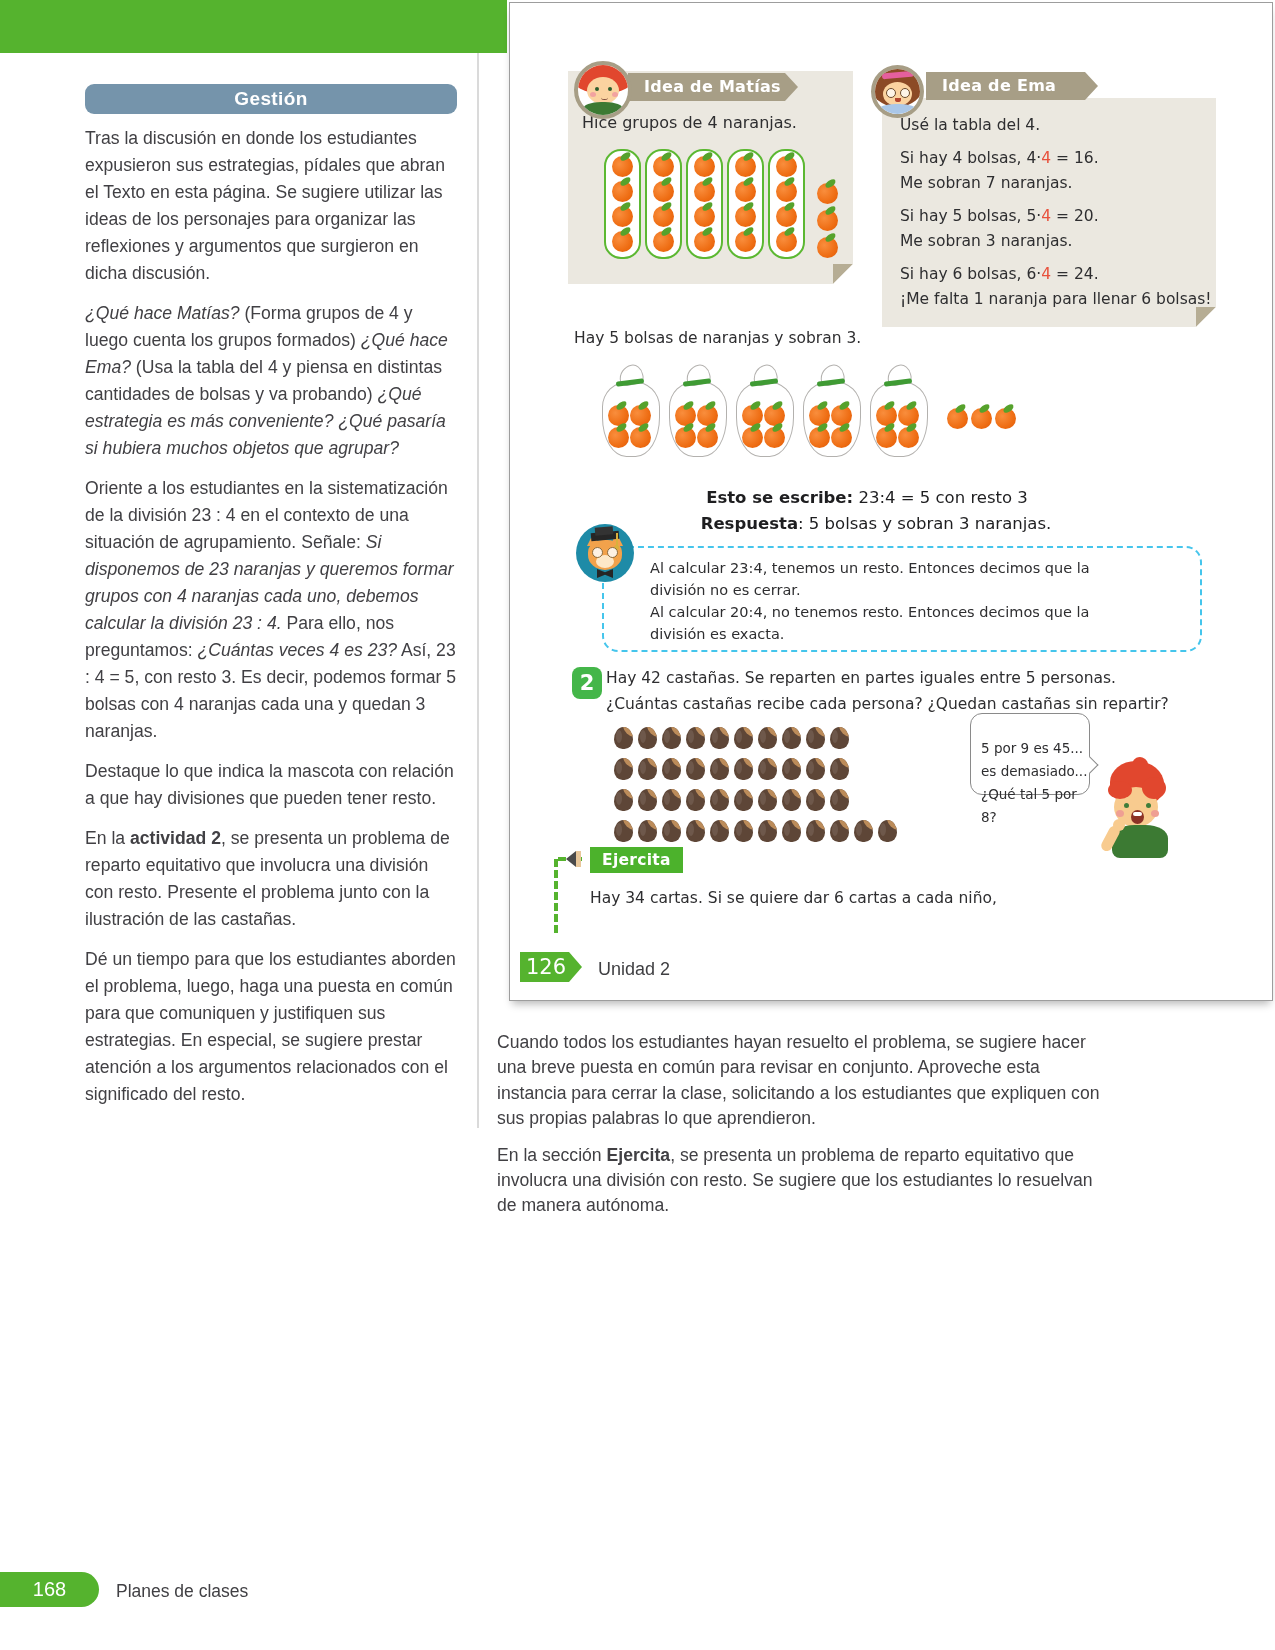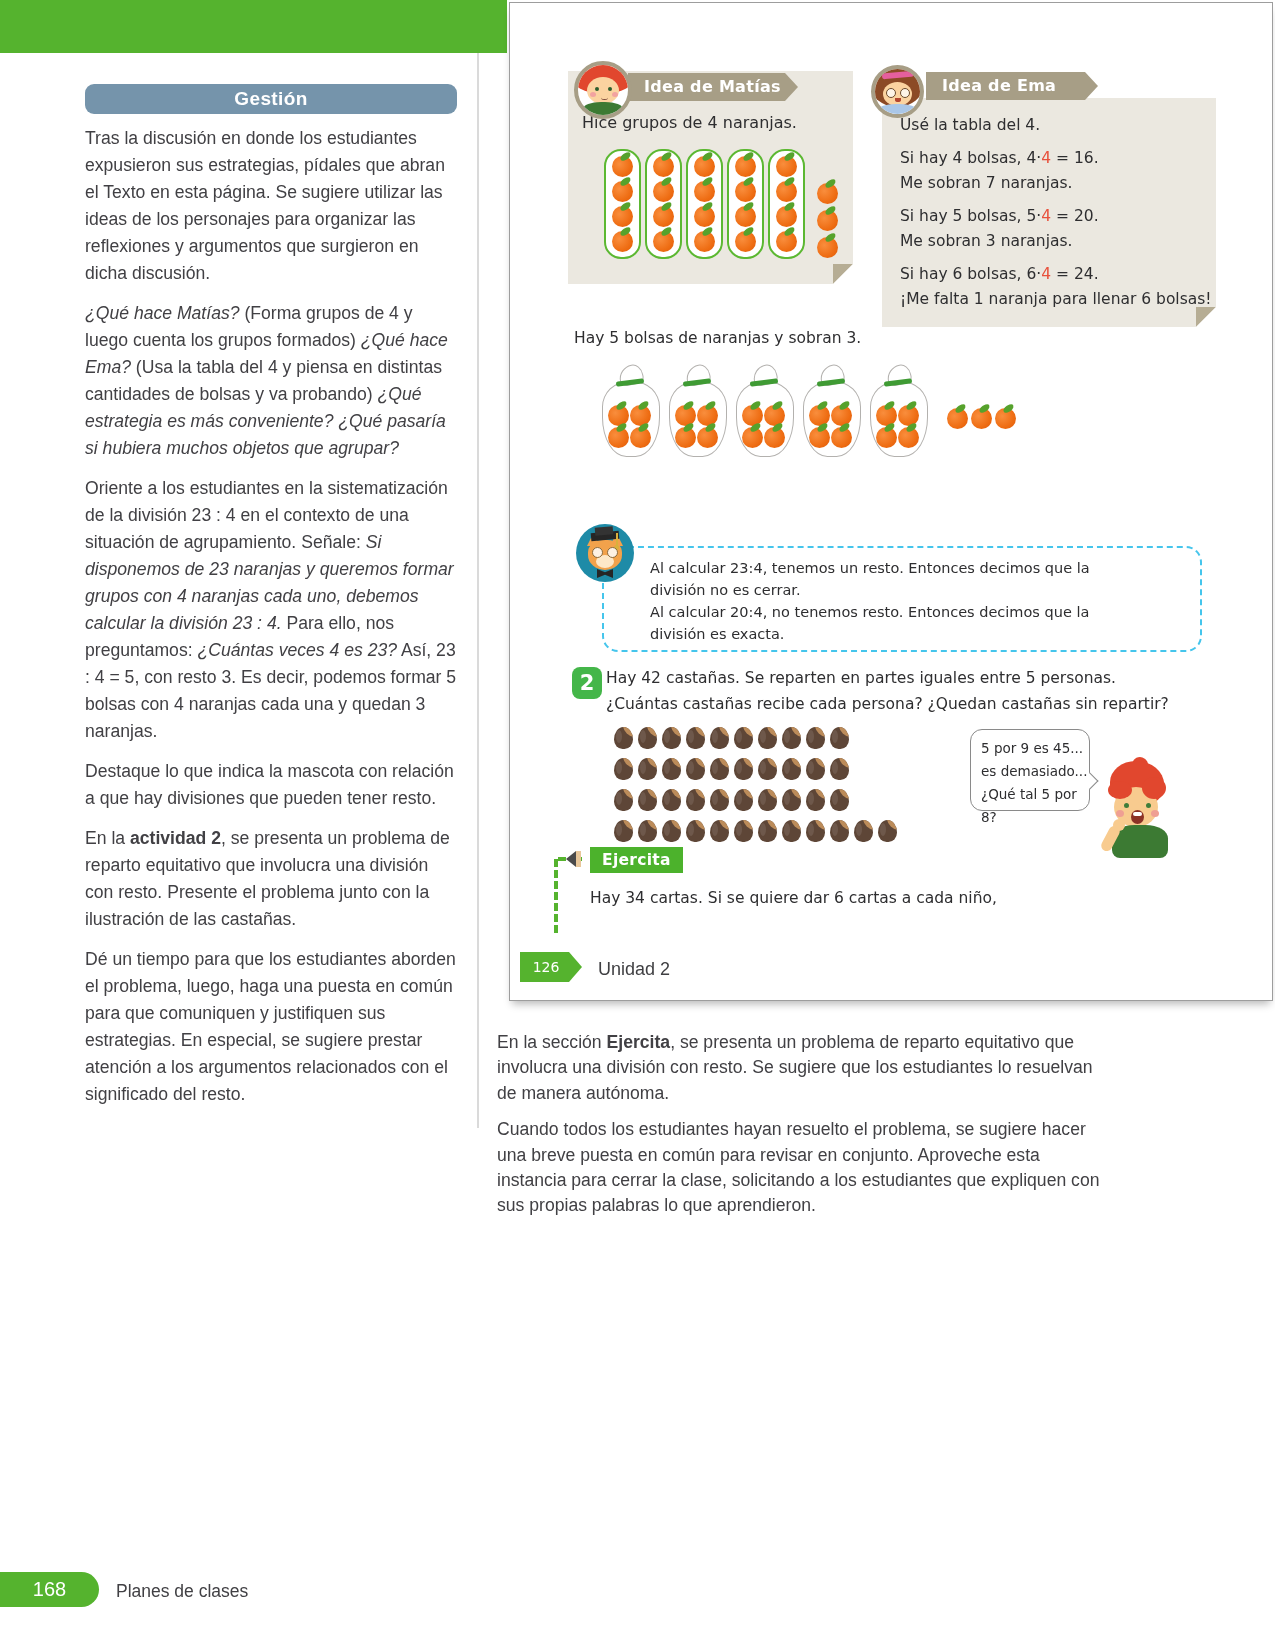--- a/index.html
+++ b/index.html
@@ -109,22 +109,22 @@
 
   .chest-grid{left:92px;top:724px;}
   .chest-row{display:flex;gap:5px;margin-bottom:9px;}
   .chestnut{position:relative;width:19px;height:22px;background:#5e4637;flex:0 0 auto;
             border-radius:50% 50% 46% 46%/58% 58% 44% 44%;overflow:hidden;}
   .chestnut::before{content:"";position:absolute;top:-2px;right:-3px;width:13px;height:12px;
             background:#bc8c5a;border-radius:0 60% 0 100%;}
   .chestnut::after{content:"";position:absolute;top:3px;left:2px;width:6px;height:13px;
             background:rgba(255,255,255,.10);border-radius:50%;}
 
-  .bubble{left:448px;top:726px;width:120px;height:82px;background:#fff;border:1.5px solid #8a8a8a;
-          border-radius:12px;padding:7px 0 0 10px;box-sizing:border-box;font-size:13.5px;line-height:23px;z-index:2;}
+  .bubble{left:448px;top:710px;width:120px;height:82px;background:#fff;border:1.5px solid #8a8a8a;
+          border-radius:12px;padding:23px 0 0 10px;box-sizing:border-box;font-size:13.5px;line-height:23px;z-index:2;}
   .bubble::after{content:"";position:absolute;right:-7px;top:56%;width:11px;height:11px;background:#fff;
           border-top:1.5px solid #8a8a8a;border-right:1.5px solid #8a8a8a;transform:rotate(45deg);}
 
   
   .boy{left:584px;top:758px;width:64px;height:97px;}
   .boy div{position:absolute;}
   .boy-hair{top:0;left:4px;width:54px;height:44px;background:#e1472e;border-radius:55% 60% 45% 50%;}
   .boy-tuft{top:-4px;left:26px;width:16px;height:16px;background:#e1472e;border-radius:50% 50% 0 50%;transform:rotate(18deg);}
   .boy-face{top:26px;left:8px;width:44px;height:40px;background:#f8cb8f;border-radius:50%;}
   .boy-lockL{top:20px;left:2px;width:24px;height:18px;background:#e1472e;border-radius:50%;}
@@ -138,21 +138,21 @@
   .boy-fist{top:58px;left:7px;width:12px;height:12px;background:#f8cb8f;border-radius:50%;}
 
   
   .ej-dash-v{left:32px;top:856px;height:74px;width:0;border-left:4px dashed #55b32e;}
   .ej-dash-h{left:36px;top:854px;width:24px;height:0;border-top:4px dashed #55b32e;}
   .ej-pencil{left:44px;top:846px;}
   .ej-badge{left:68px;top:844px;height:26px;padding:0 12px;background:#4cb22c;color:#fff;font-weight:bold;
             font-size:15.5px;line-height:26px;letter-spacing:.3px;}
   .ej-lines{left:68px;top:880px;font-size:15.5px;line-height:30px;}
 
-  .pg-badge{left:-2px;top:949px;width:62px;height:30px;background:#55b32e;color:#fff;font-size:14px;
+  .pg-badge{left:-2px;top:949px;width:62px;height:30px;background:#55b32e;color:#fff;font-size:21px;
             display:flex;align-items:center;justify-content:center;padding-right:10px;box-sizing:border-box;
             clip-path:polygon(0 0,calc(100% - 13px) 0,100% 50%,calc(100% - 13px) 100%,0 100%);}
   .pg-unit{left:76px;top:956px;font-size:18px;color:#3f3f42;font-family:"Liberation Sans",sans-serif;}
 
   
   #bottom-text{left:497px;top:1030px;width:608px;font-size:17.6px;line-height:25.4px;color:#414044;}
   #bottom-text p{margin:0 0 11px 0;}
   .f-pill{left:0;top:1572px;width:99px;height:35px;background:#55b32e;border-radius:0 18px 18px 0;
           color:#fff;font-size:20px;display:flex;align-items:center;justify-content:center;}
   .f-label{left:116px;top:1581px;font-size:17.5px;color:#414044;}
@@ -326,20 +326,24 @@
           </div>
         </div>
       </div>
     <div class="bags-loose" style="position:static;">
         <span class="orange"></span>
         <span class="orange"></span>
         <span class="orange"></span>
       </div>
   </div>
 
+  <div class="writing">
+    <div><span class="bd">Esto se escribe:</span><span> 23:4 = 5 con resto 3</span></div>
+    <div class="ind"><span class="bd">Respuesta</span><span>: 5 bolsas y sobran 3 naranjas.</span></div>
+  </div>
 
   <div class="fox">
     <div class="fox-ear" style="left:11px;"></div>
     <div class="fox-ear" style="left:34px;"></div>
     <div class="fox-face"></div>
     <div class="fox-muzzle"></div>
     <div class="fox-capA"></div>
     <div class="fox-capB"></div>
     <div class="fox-tassel"></div>
     <div class="fox-tdot"></div>
@@ -443,20 +447,20 @@
   <div class="ej-badge">Ejercita</div>
   <div class="ej-lines">
     <div>Hay 34 cartas. Si se quiere dar 6 cartas a cada niño,</div>
   </div>
 
   <div class="pg-badge">126</div>
   <div class="pg-unit">Unidad 2</div>
 </div>
 
 <div class="abs" id="bottom-text">
+  <p>Cuando todos los estudiantes hayan resuelto el problema, se sugiere hacer una breve puesta en común para revisar en conjunto. Aproveche esta instancia para cerrar la clase, solicitando a los estudiantes que expliquen con sus propias palabras lo que aprendieron.</p>
   <p>
     <span>En la sección </span><span class="bd">Ejercita</span><span>, se presenta un problema de reparto equitativo que involucra una división con resto. Se sugiere que los estudiantes lo resuelvan de manera autónoma.</span>
   </p>
-  <p>Cuando todos los estudiantes hayan resuelto el problema, se sugiere hacer una breve puesta en común para revisar en conjunto. Aproveche esta instancia para cerrar la clase, solicitando a los estudiantes que expliquen con sus propias palabras lo que aprendieron.</p>
 </div>
 
 <div class="abs f-pill">168</div>
 <div class="abs f-label">Planes de clases</div>
 
 </body></html>

